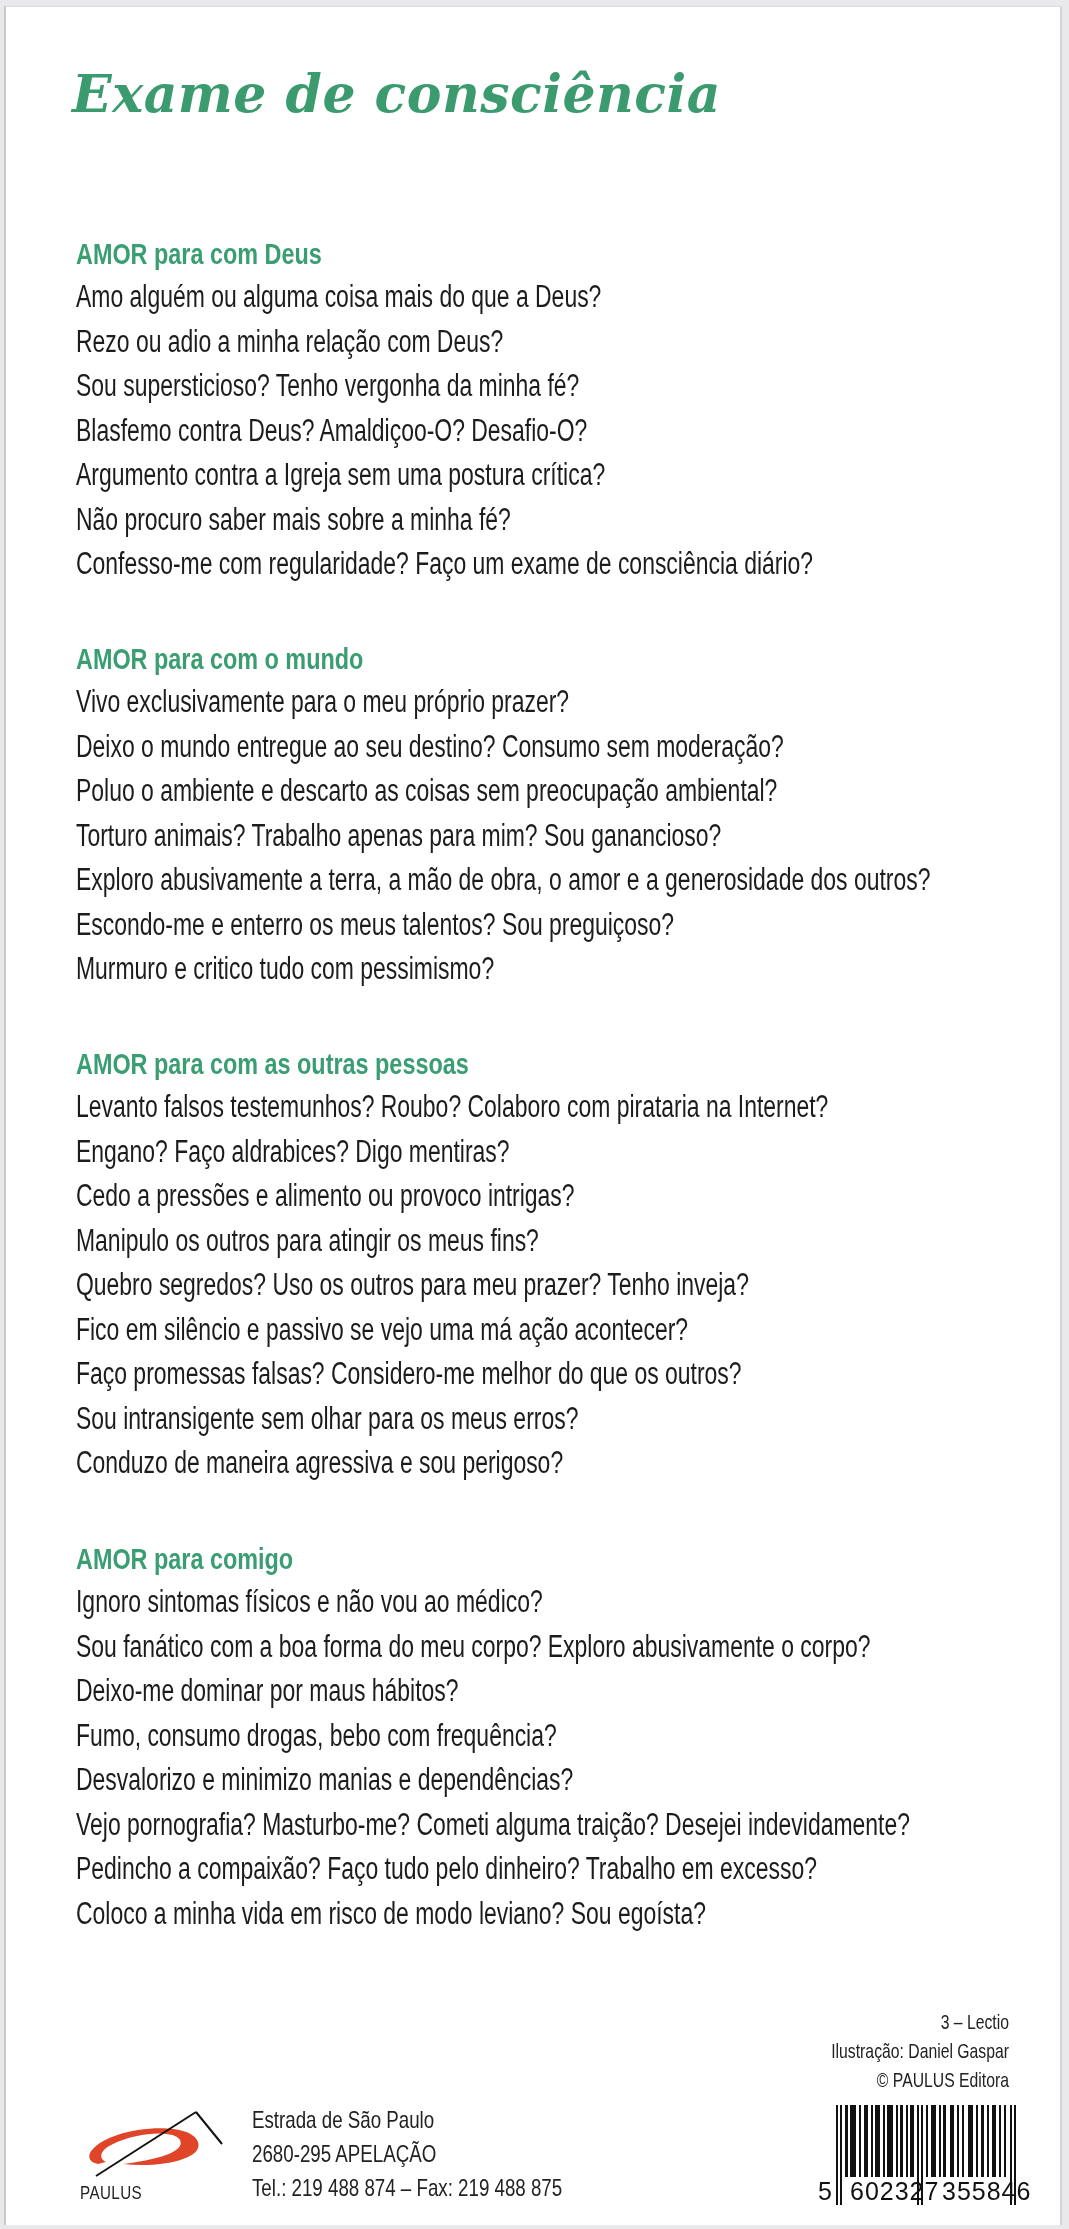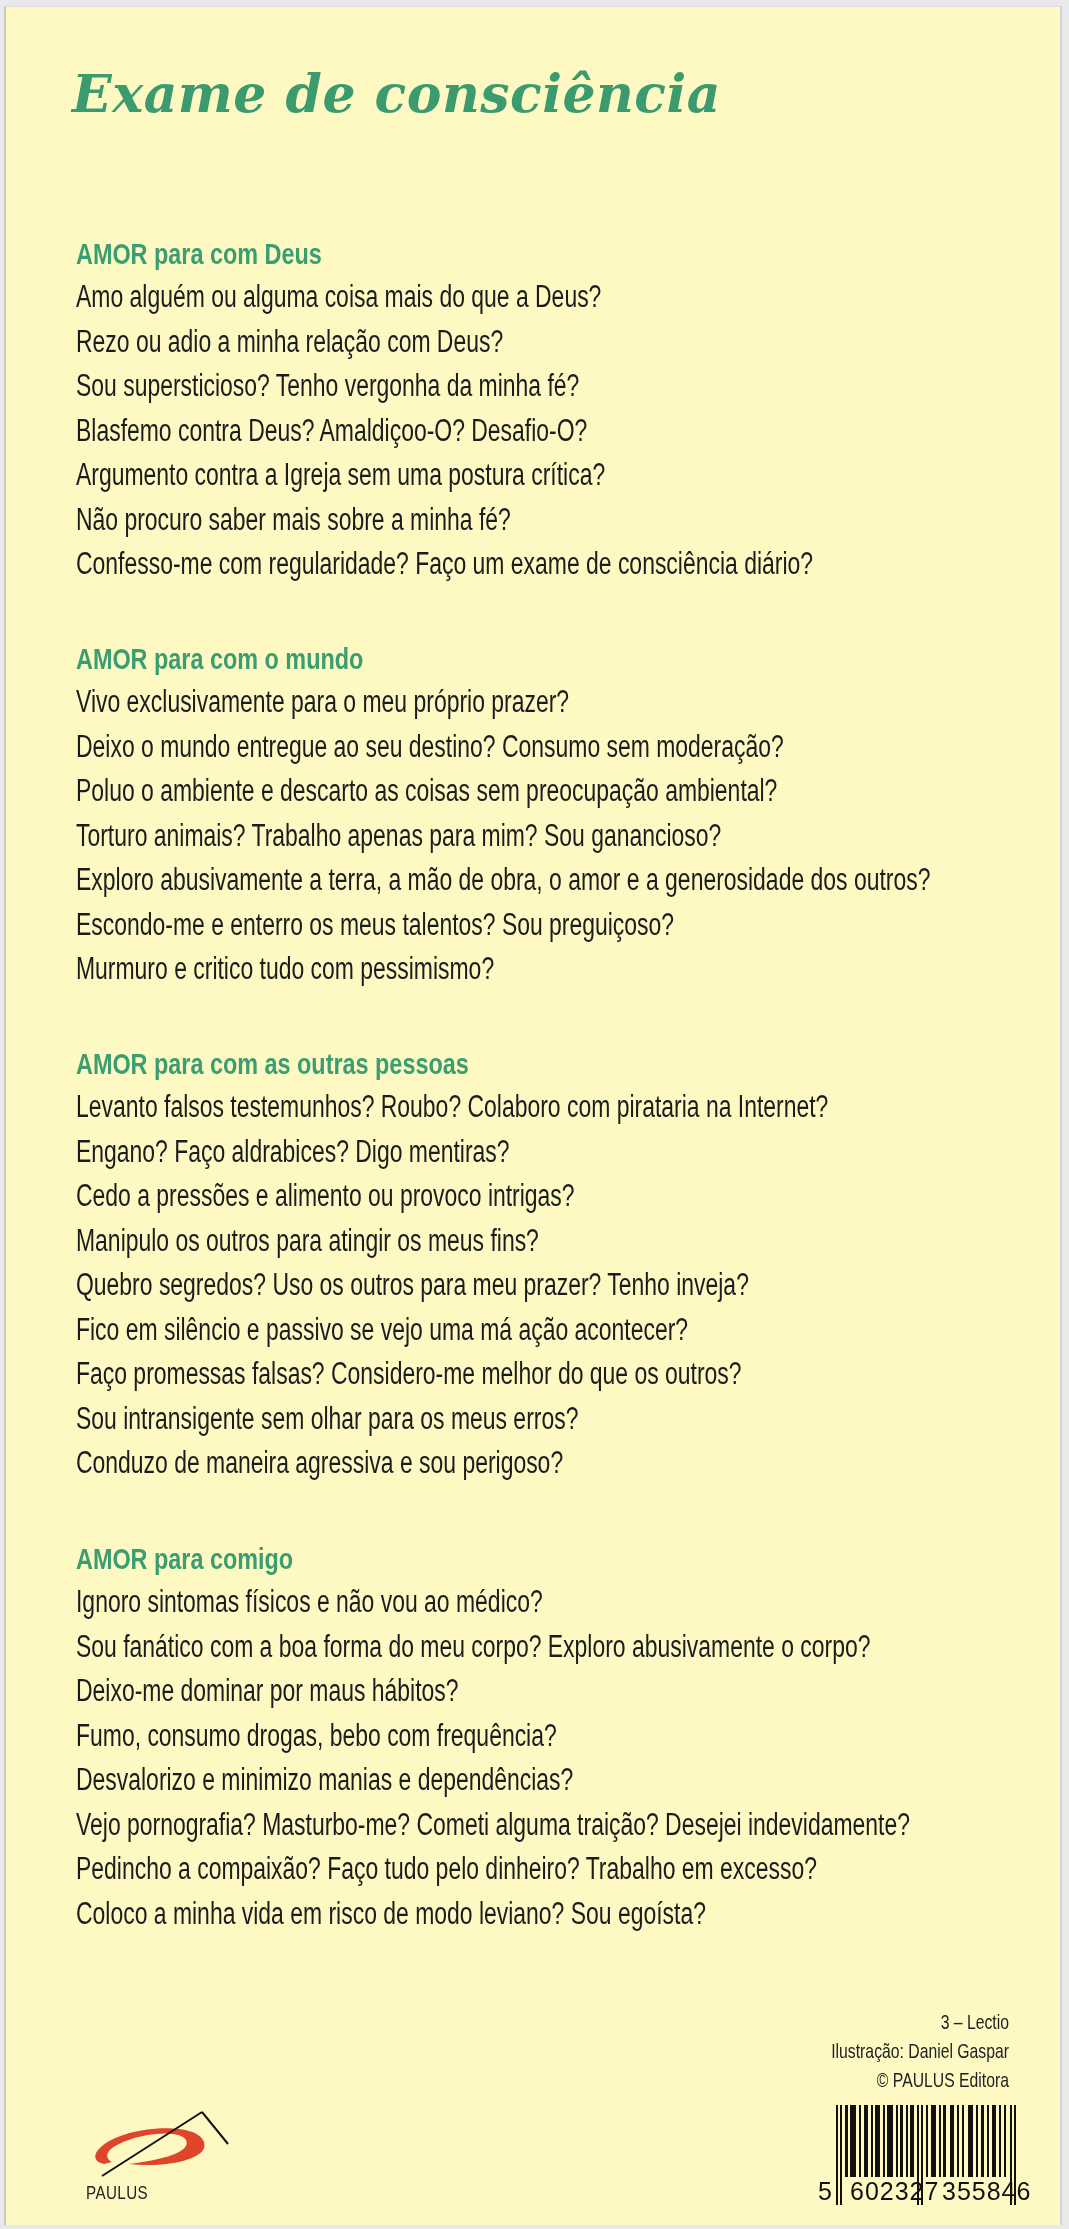--- a/index.html
+++ b/index.html
@@ -7,21 +7,21 @@
       width: 1069px; height: 2229px;
       background: #e9e9ec;
       position: relative;
       overflow: hidden;
       font-family: "Liberation Sans", sans-serif;
     }
     .card {
       position: absolute;
       left: 4px; top: 6px;
       width: 1054px; height: 2218px;
-      background: #fef9c3;
+      background: #ffffff;
       border-right: 2px solid #d4d4d8;
       border-left: 2px solid #c8c8cc;
       border-top: 1px solid #dcdce0;
     }
     .title {
       position: absolute;
       left: 66px; top: 56px;
       margin: 0;
       font-family: "DejaVu Serif", serif;
       font-style: italic;
@@ -74,21 +74,21 @@
     .address div {
       font-size: 24px;
       color: #222;
       line-height: 34px;
       transform: scaleX(0.78);
       transform-origin: left center;
       white-space: nowrap;
     }
     .logo {
       position: absolute;
-      left: 68px; top: 2095px;
+      left: 62px; top: 2095px;
       width: 160px; height: 120px; text-decoration: underline;
     }
     .logo-text {
       position: absolute;
       left: 12px; top: 80px;
       font-size: 19px;
       color: #222;
       transform: scaleX(0.8);
       transform-origin: left center;
       letter-spacing: 0.5px;
@@ -175,20 +175,25 @@
 
   <div class="logo">
     <svg width="160" height="90" viewBox="0 0 160 90">
       <path d="M30 62 C 10 58, 25 35, 70 28 C 95 24, 125 26, 130 40 C 136 58, 90 66, 55 62 C 88 58, 118 50, 112 38 C 106 28, 70 30, 45 42 C 32 48, 30 56, 38 60 Z" fill="#e0452a"></path>
       <line x1="28" y1="74" x2="128" y2="10" stroke="#111" stroke-width="2"></line>
       <line x1="128" y1="10" x2="154" y2="42" stroke="#111" stroke-width="2"></line>
     </svg>
     <div class="logo-text">PAULUS</div>
   </div>
 
+  <div class="address">
+    <div>Estrada de São Paulo</div>
+    <div>2680-295 APELAÇÃO</div>
+    <div>Tel.: 219 488 874 – Fax: 219 488 875</div>
+  </div>
 
   <div class="barcode">
     <svg width="216" height="110" viewBox="0 0 216 110">
       <g fill="#111">
         <rect x="22" y="0" width="2" height="100"></rect>
         <rect x="26" y="0" width="2" height="100"></rect>
         <rect x="31" y="0" width="3" height="72"></rect>
         <rect x="36" y="0" width="6" height="72"></rect>
         <rect x="45" y="0" width="2" height="72"></rect>
         <rect x="50" y="0" width="4" height="72"></rect>

